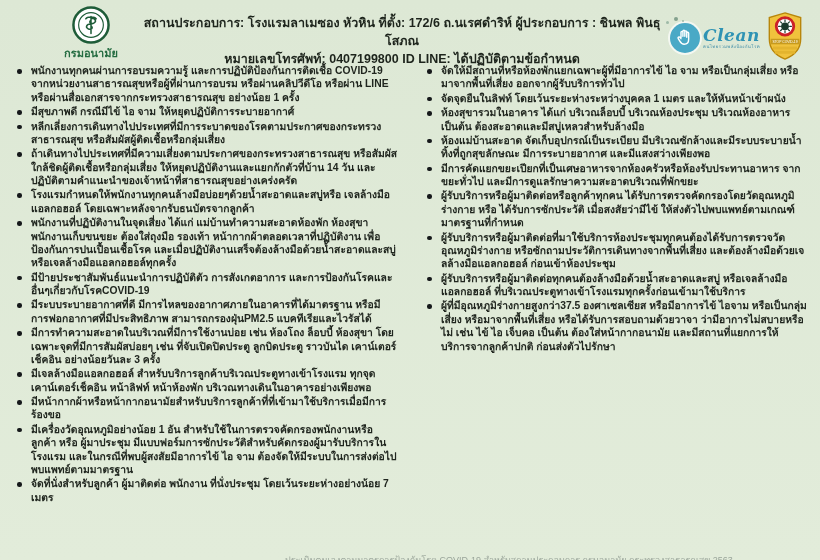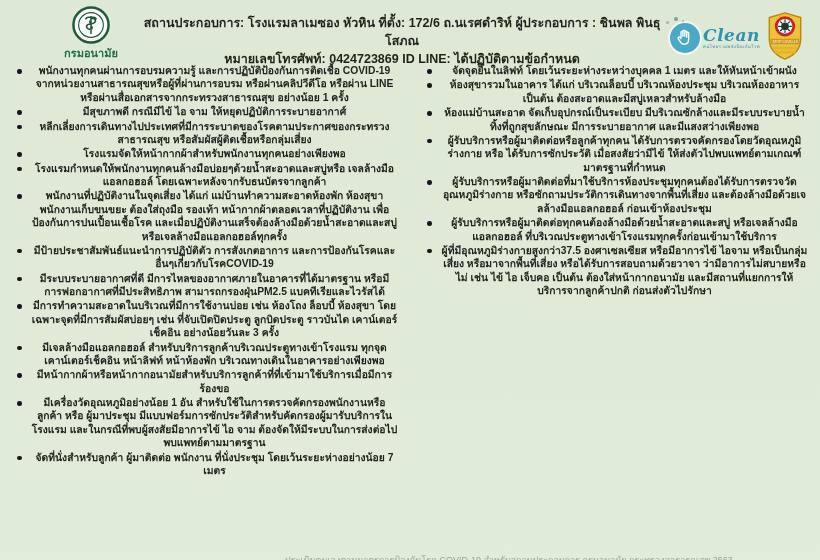--- a/index.html
+++ b/index.html
@@ -41,21 +41,21 @@
   .col{flex:1 1 50%;}
   ul.guidelines{list-style:none;margin:0;padding:0;}
   ul.guidelines li{
     position:relative;
     padding-left:19px;
     font-size:10.3px;
     font-weight:600;
     line-height:1.3;
     color:#20261f;
     margin-bottom:1px;
-    text-align:center;
+    text-align:left;
   }
   ul.guidelines li::before{
     content:"";
     position:absolute;left:5px;top:5px;
     width:4.5px;height:4.5px;border-radius:50%;
     background:#15181a;
   }
 
   
   .footer-note{
@@ -76,21 +76,21 @@
           <circle cx="20" cy="20" r="18.5" fill="#ffffff" stroke="#1e5c38" stroke-width="2.6"></circle>
           <circle cx="20" cy="20" r="13" fill="#ffffff" stroke="#1e5c38" stroke-width="1.2"></circle>
           <path d="M20 11 v18 M20 13 c5 0 6 3.4 3 5 c-3 1.6-6-1-3-3 M20 19 c-5 0-6 3.4-3 5 c3 1.6 6-1 3-3 M14.5 13.5 c1.5-2.5 9.5-2.5 11 0" fill="none" stroke="#1e5c38" stroke-width="1.6" stroke-linecap="round"></path>
         </svg>
       </span>
       <span class="agency-label">กรมอนามัย</span>
     </div>
 
     <div class="titles">
       <div class="title-line">สถานประกอบการ: โรงแรมลาเมซอง หัวหิน ที่ตั้ง: 172/6 ถ.นเรศดำริห์ ผู้ประกอบการ : ชินพล พินธุโสภณ</div>
-      <div class="title-line">หมายเลขโทรศัพท์: 0424723869 ID LINE:  ได้ปฏิบัติตามข้อกำหนด</div>
+      <div class="title-line">หมายเลขโทรศัพท์: 0407199800 ID LINE:  ได้ปฏิบัติตามข้อกำหนด</div>
     </div>
 
     <div class="badges">
       <div class="clean-badge">
         <span class="clean-dots">
             <i></i>
             <i></i>
             <i></i>
           </span>
         <span class="clean-circle">
@@ -128,38 +128,40 @@
     </div>
   </div>
 
   <div class="content">
 
     <div class="col">
       <ul class="guidelines">
         <li>พนักงานทุกคนผ่านการอบรมความรู้ และการปฏิบัติป้องกันการติดเชื้อ COVID-19 จากหน่วยงานสาธารณสุขหรือผู้ที่ผ่านการอบรม หรือผ่านคลิปวีดีโอ หรือผ่าน LINE หรือผ่านสื่อเอกสารจากกระทรวงสาธารณสุข อย่างน้อย 1 ครั้ง</li>
         <li>มีสุขภาพดี กรณีมีไข้ ไอ จาม ให้หยุดปฏิบัติการระบายอากาศ์</li>
         <li>หลีกเลี่ยงการเดินทางไปประเทศที่มีการระบาดของโรคตามประกาศของกระทรวงสาธารณสุข หรือสัมผัสผู้ติดเชื้อหรือกลุ่มเสี่ยง</li>
-        <li>โรงแรมจัดให้หน้ากากผ้าสำหรับพนักงานทุกคนอย่างเพียงพอ</li>
+        <li>ถ้าเดินทางไปประเทศที่มีความเสี่ยงตามประกาศของกระทรวงสาธารณสุข หรือสัมผัสใกล้ชิดผู้ติดเชื้อหรือกลุ่มเสี่ยง ให้หยุดปฏิบัติงานและแยกกักตัวที่บ้าน 14 วัน และปฏิบัติตามคำแนะนำของเจ้าหน้าที่สาธารณสุขอย่างเคร่งครัด</li>
         <li>โรงแรมกำหนดให้พนักงานทุกคนล้างมือบ่อยๆด้วยน้ำสะอาดและสบู่หรือ เจลล้างมือแอลกอฮอล์ โดยเฉพาะหลังจากรับธนบัตรจากลูกค้า</li>
         <li>พนักงานที่ปฏิบัติงานในจุดเสี่ยง ได้แก่ แม่บ้านทำความสะอาดห้องพัก ห้องสุขา พนักงานเก็บขนขยะ ต้องใส่ถุงมือ รองเท้า หน้ากากผ้าตลอดเวลาที่ปฏิบัติงาน เพื่อป้องกันการปนเปื้อนเชื้อโรค และเมื่อปฏิบัติงานเสร็จต้องล้างมือด้วยน้ำสะอาดและสบู่หรือเจลล้างมือแอลกอฮอล์ทุกครั้ง</li>
         <li>มีป้ายประชาสัมพันธ์แนะนำการปฏิบัติตัว การสังเกตอาการ และการป้องกันโรคและอื่นๆเกี่ยวกับโรคCOVID-19</li>
         <li>มีระบบระบายอากาศที่ดี มีการไหลของอากาศภายในอาคารที่ได้มาตรฐาน หรือมีการฟอกอากาศที่มีประสิทธิภาพ สามารถกรองฝุ่นPM2.5 แบคทีเรียและไวรัสได้</li>
         <li>มีการทำความสะอาดในบริเวณที่มีการใช้งานบ่อย เช่น ห้องโถง ล็อบบี้ ห้องสุขา โดยเฉพาะจุดที่มีการสัมผัสบ่อยๆ เช่น ที่จับเปิดปิดประตู ลูกบิดประตู ราวบันได เคาน์เตอร์เช็คอิน อย่างน้อยวันละ 3 ครั้ง</li>
         <li>มีเจลล้างมือแอลกอฮอล์ สำหรับบริการลูกค้าบริเวณประตูทางเข้าโรงแรม ทุกจุดเคาน์เตอร์เช็คอิน หน้าลิฟท์ หน้าห้องพัก บริเวณทางเดินในอาคารอย่างเพียงพอ</li>
         <li>มีหน้ากากผ้าหรือหน้ากากอนามัยสำหรับบริการลูกค้าที่ที่เข้ามาใช้บริการเมื่อมีการร้องขอ</li>
         <li>มีเครื่องวัดอุณหภูมิอย่างน้อย 1 อัน สำหรับใช้ในการตรวจคัดกรองพนักงานหรือลูกค้า หรือ ผู้มาประชุม มีแบบฟอร์มการซักประวัติสำหรับคัดกรองผู้มารับบริการในโรงแรม และในกรณีที่พบผู้สงสัยมีอาการไข้ ไอ จาม ต้องจัดให้มีระบบในการส่งต่อไปพบแพทย์ตามมาตรฐาน</li>
         <li>จัดที่นั่งสำหรับลูกค้า ผู้มาติดต่อ พนักงาน ที่นั่งประชุม โดยเว้นระยะห่างอย่างน้อย 7 เมตร</li>
       </ul>
     </div>
 
     <div class="col">
       <ul class="guidelines">
+        <li>จัดให้มีสถานที่หรือห้องพักแยกเฉพาะผู้ที่มีอาการไข้ ไอ จาม หรือเป็นกลุ่มเสี่ยง หรือมาจากพื้นที่เสี่ยง ออกจากผู้รับบริการทั่วไป</li>
         <li>จัดจุดยืนในลิฟท์ โดยเว้นระยะห่างระหว่างบุคคล 1 เมตร และให้หันหน้าเข้าผนัง</li>
         <li>ห้องสุขารวมในอาคาร ได้แก่ บริเวณล็อบบี้ บริเวณห้องประชุม บริเวณห้องอาหาร เป็นต้น ต้องสะอาดและมีสบู่เหลวสำหรับล้างมือ</li>
         <li>ห้องแม่บ้านสะอาด จัดเก็บอุปกรณ์เป็นระเบียบ มีบริเวณซักล้างและมีระบบระบายน้ำทิ้งที่ถูกสุขลักษณะ มีการระบายอากาศ และมีแสงสว่างเพียงพอ</li>
+        <li>มีการคัดแยกขยะเปียกที่เป็นเศษอาหารจากห้องครัวหรือห้องรับประทานอาหาร จากขยะทั่วไป และมีการดูแลรักษาความสะอาดบริเวณที่พักขยะ</li>
         <li>ผู้รับบริการหรือผู้มาติดต่อหรือลูกค้าทุกคน ได้รับการตรวจคัดกรองโดยวัดอุณหภูมิร่างกาย หรือ ได้รับการซักประวัติ เมื่อสงสัยว่ามีไข้ ให้ส่งตัวไปพบแพทย์ตามเกณฑ์มาตรฐานที่กำหนด</li>
         <li>ผู้รับบริการหรือผู้มาติดต่อที่มาใช้บริการห้องประชุมทุกคนต้องได้รับการตรวจวัดอุณหภูมิร่างกาย หรือซักถามประวัติการเดินทางจากพื้นที่เสี่ยง และต้องล้างมือด้วยเจลล้างมือแอลกอฮอล์ ก่อนเข้าห้องประชุม</li>
         <li>ผู้รับบริการหรือผู้มาติดต่อทุกคนต้องล้างมือด้วยน้ำสะอาดและสบู่ หรือเจลล้างมือแอลกอฮอล์ ที่บริเวณประตูทางเข้าโรงแรมทุกครั้งก่อนเข้ามาใช้บริการ</li>
         <li>ผู้ที่มีอุณหภูมิร่างกายสูงกว่า37.5 องศาเซลเซียส หรือมีอาการไข้ ไอจาม หรือเป็นกลุ่มเสี่ยง หรือมาจากพื้นที่เสี่ยง หรือได้รับการสอบถามด้วยวาจา ว่ามีอาการไม่สบายหรือไม่ เช่น ไข้ ไอ เจ็บคอ เป็นต้น ต้องใส่หน้ากากอนามัย และมีสถานที่แยกการให้บริการจากลูกค้าปกติ ก่อนส่งตัวไปรักษา</li>
       </ul>
     </div>
   </div>
 
   <div class="footer-note">ประเมินตนเองตามมาตรการป้องกันโรค COVID-19 สำหรับสถานประกอบการ กรมอนามัย กระทรวงสาธารณสุข 2563</div>
 

